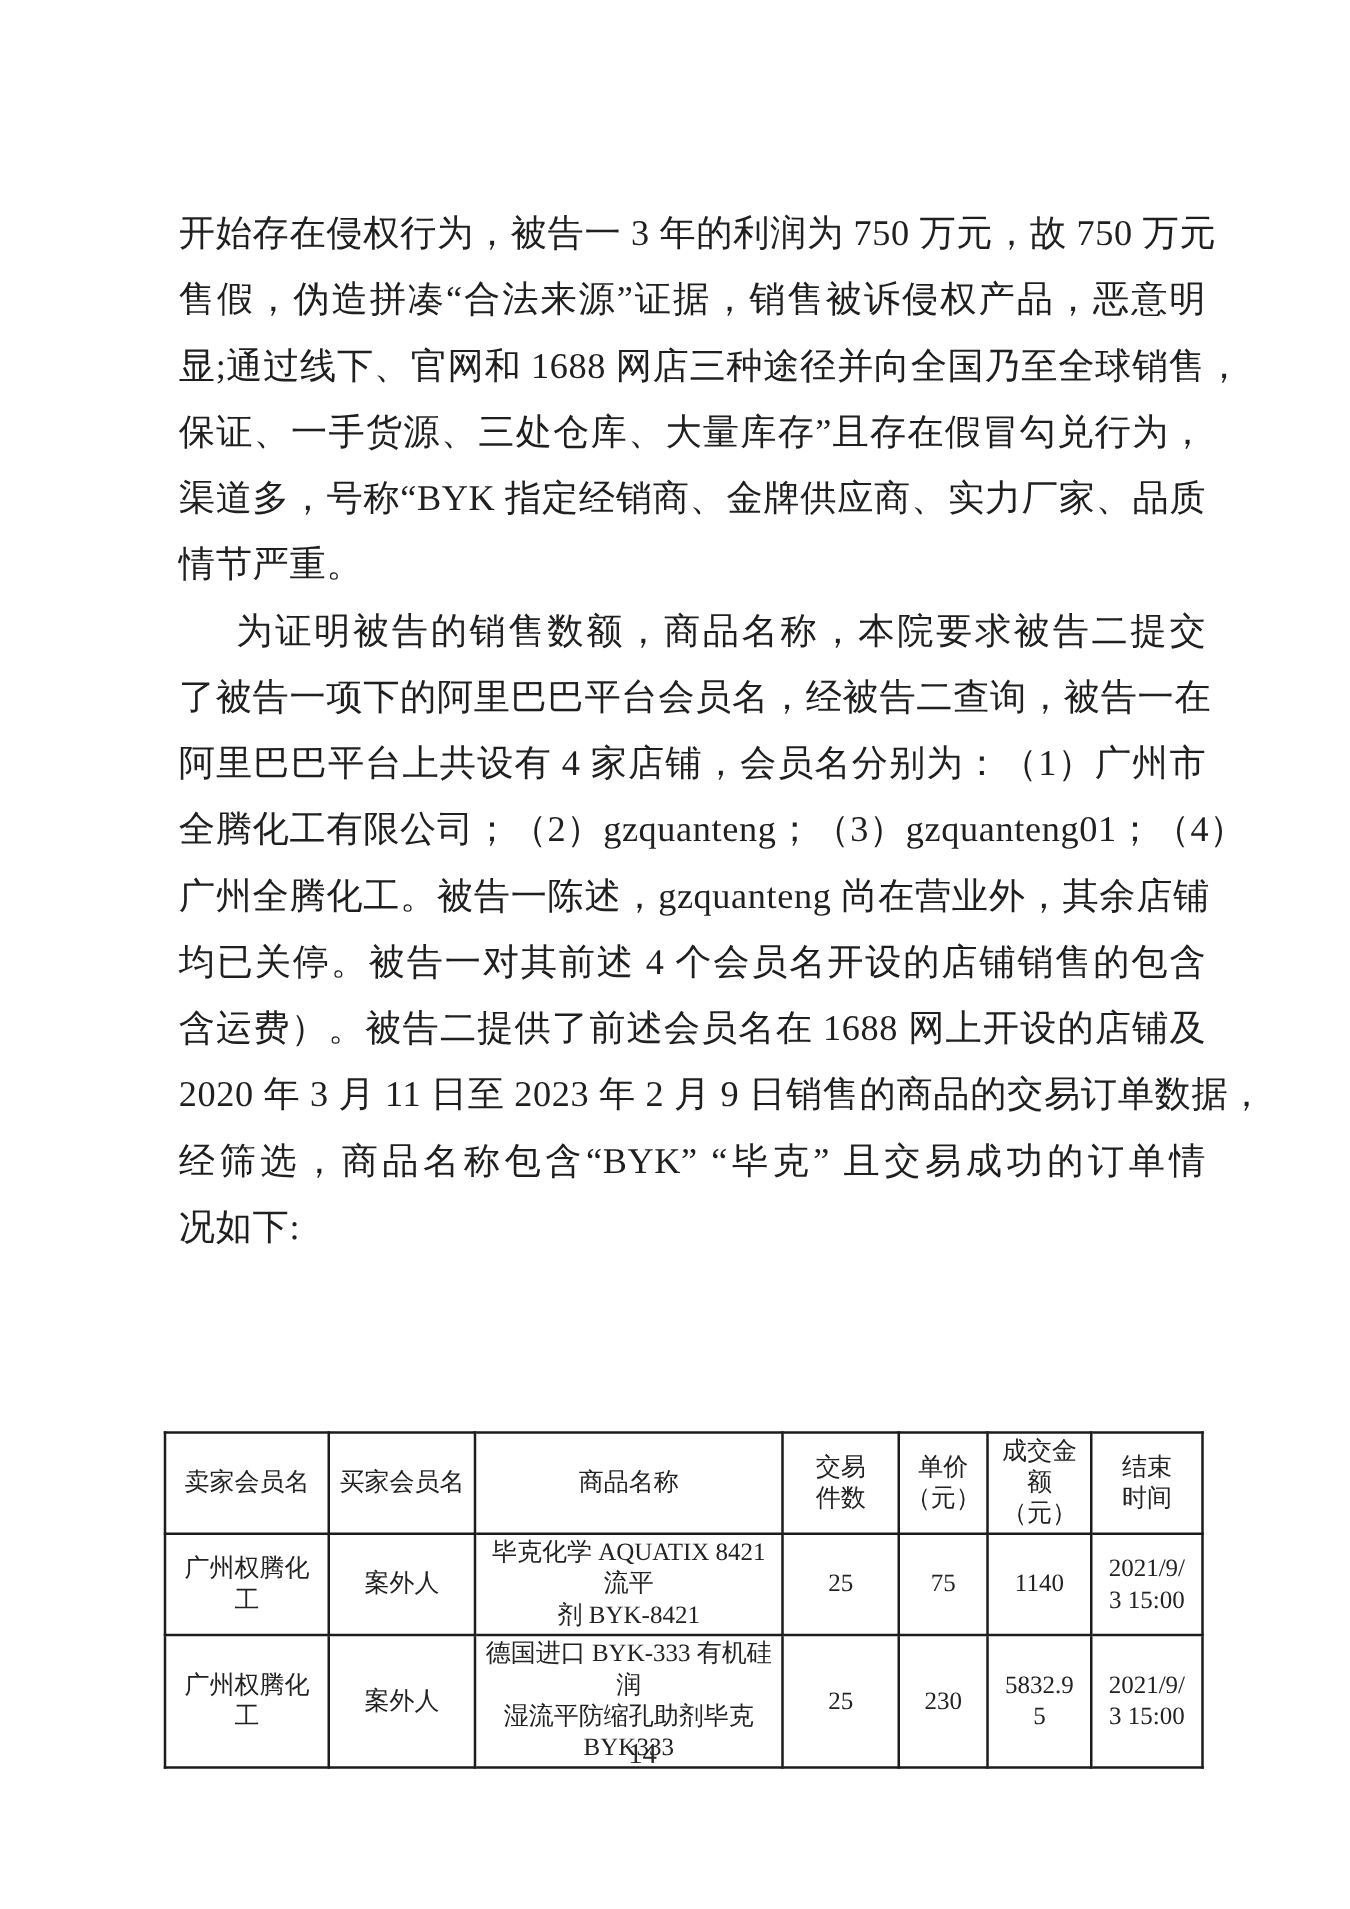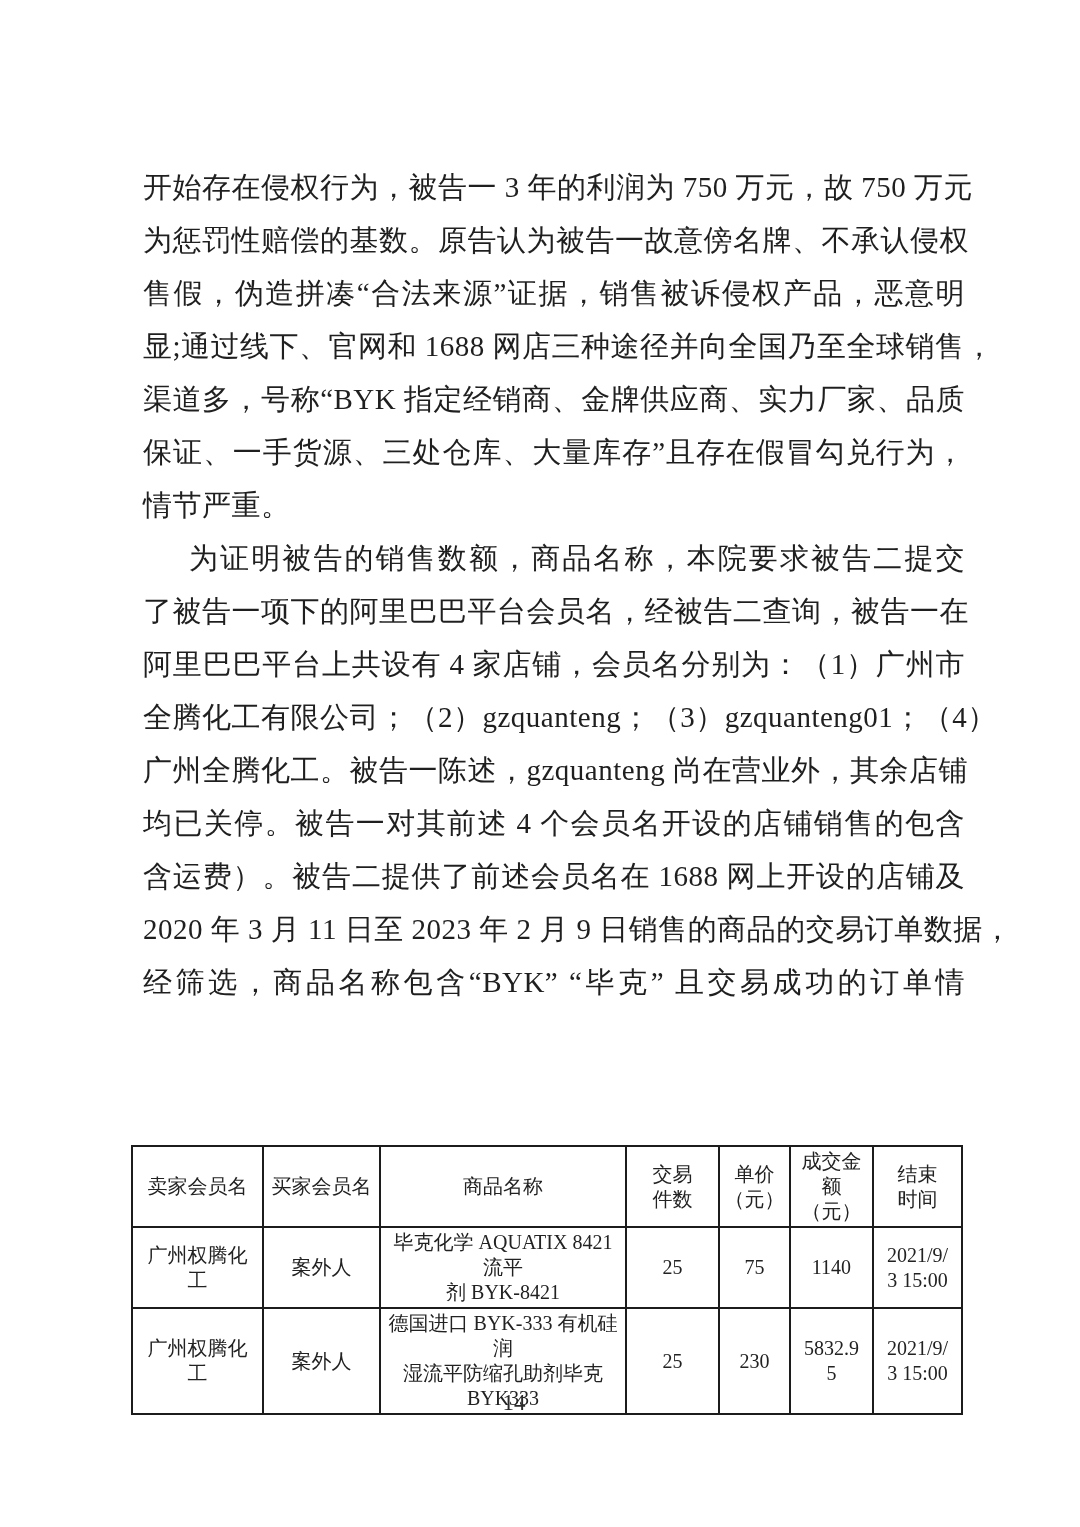--- a/index.html
+++ b/index.html
@@ -71,36 +71,36 @@
     color: #2a2a2a;
   }
 </style>
 </head>
 <body>
 
 <div class="page">
 
   <div class="body-text">
     <div class="line">开始存在侵权行为，被告一 3 年的利润为 750 万元，故 750 万元</div>
-    <div class="line">为惩罚性赔偿的基数。原告认为被告一故意傍名牌、不承认侵权</div>
     <div class="line">售假，伪造拼凑“合法来源”证据，销售被诉侵权产品，恶意明</div>
     <div class="line">显;通过线下、官网和 1688 网店三种途径并向全国乃至全球销售，</div>
+    <div class="line">保证、一手货源、三处仓库、大量库存”且存在假冒勾兑行为，</div>
     <div class="line">渠道多，号称“BYK 指定经销商、金牌供应商、实力厂家、品质</div>
-    <div class="line">保证、一手货源、三处仓库、大量库存”且存在假冒勾兑行为，</div>
     <div class="line line--end">情节严重。</div>
 
     <div class="line line--indent">为证明被告的销售数额，商品名称，本院要求被告二提交</div>
     <div class="line">了被告一项下的阿里巴巴平台会员名，经被告二查询，被告一在</div>
     <div class="line">阿里巴巴平台上共设有 4 家店铺，会员名分别为：（1）广州市</div>
     <div class="line">全腾化工有限公司；（2）gzquanteng；（3）gzquanteng01；（4）</div>
     <div class="line">广州全腾化工。被告一陈述，gzquanteng 尚在营业外，其余店铺</div>
     <div class="line">均已关停。被告一对其前述 4 个会员名开设的店铺销售的包含</div>
     <div class="line">含运费）。被告二提供了前述会员名在 1688 网上开设的店铺及</div>
     <div class="line">2020 年 3 月 11 日至 2023 年 2 月 9 日销售的商品的交易订单数据，</div>
     <div class="line">经筛选，商品名称包含“BYK” “毕克”  且交易成功的订单情</div>
+    <div class="line line--end">况如下:</div>
   </div>
 
   <table class="sales-table">
     <colgroup>
       <col style="width:131px">
       <col style="width:117px">
       <col style="width:246px">
       <col style="width:93px">
       <col style="width:71px">
       <col style="width:83px">

